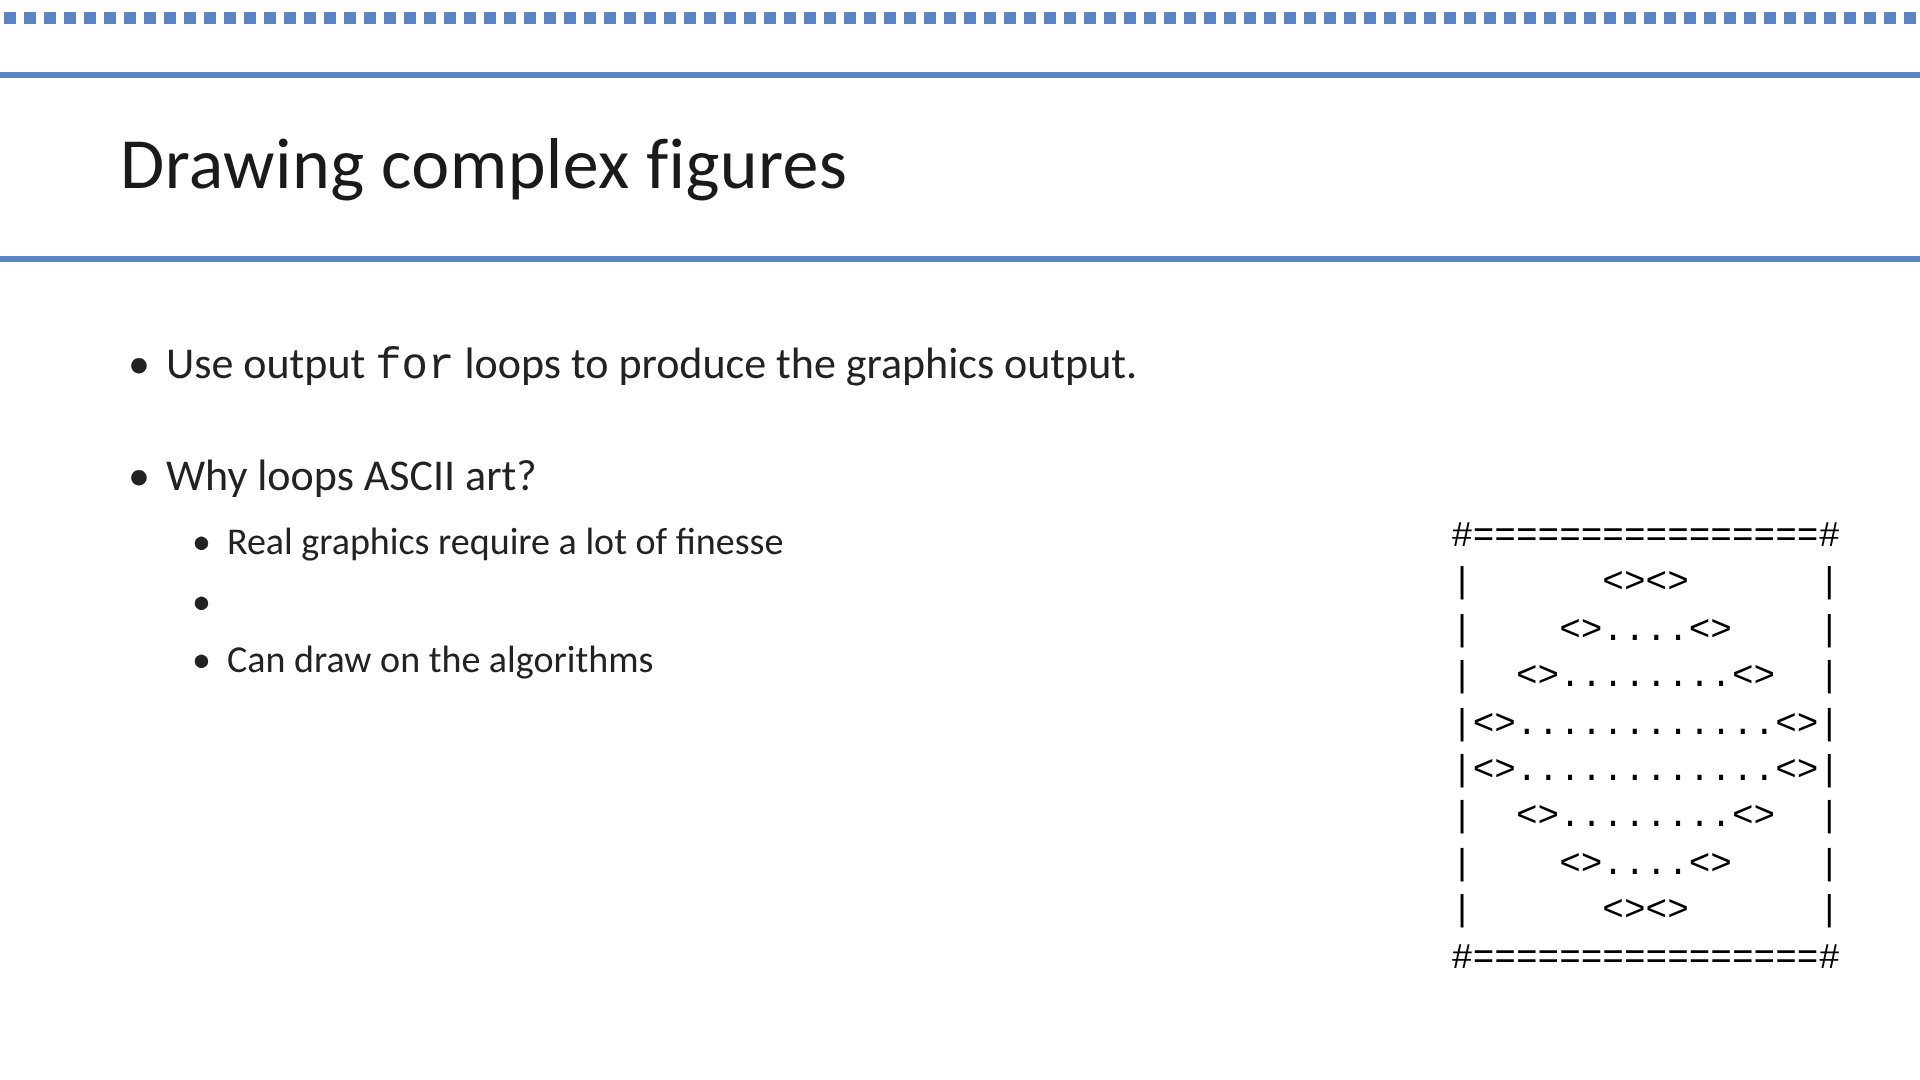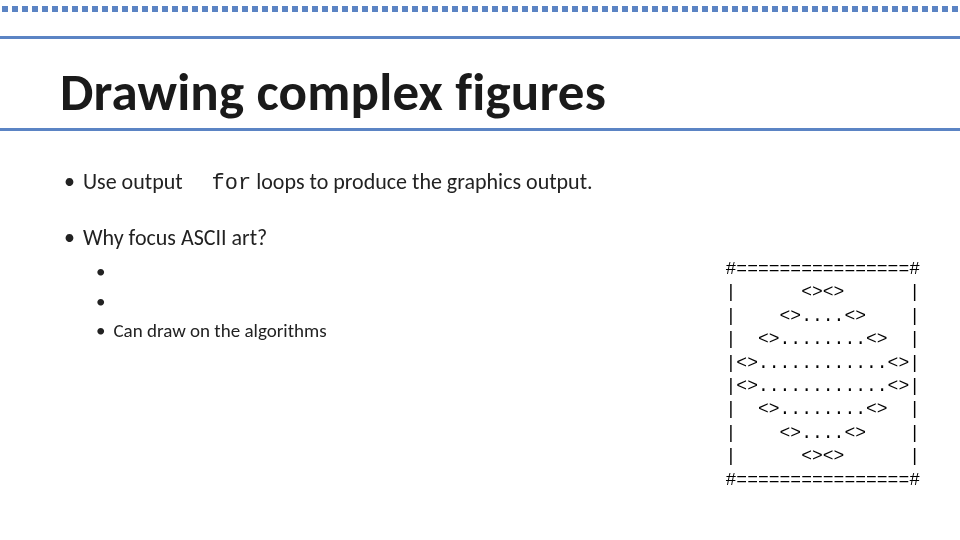--- a/index.html
+++ b/index.html
@@ -38,22 +38,22 @@
     right: 0;
     height: 3px;
     background: #5b84c4;
   }
   .rule.upper { top: 36px; }
   .rule.lower { top: 128px; }
   .title {
     position: absolute;
     left: 60px;
     top: 60px;
-    font-size: 53px;
-    font-weight: 700;
+    font-size: 36px;
+    font-weight: 400;
     color: #1a1a1a;
     letter-spacing: 0.2px;
   }
   .body {
     position: absolute;
     left: 64px;
     top: 160px;
     right: 40px;
   }
   .bullet1 {
@@ -73,21 +73,20 @@
     font-size: 19px;
     color: #222;
     margin-left: 32px;
     margin-top: 4px;
     display: flex;
     align-items: baseline;
     line-height: 1.35;
   }
   .mono {
     font-family: "Courier New", Courier, monospace;
-    margin-left: 24px;
   }
   .ascii-box {
     position: absolute;
     right: 40px;
     top: 258px;
     font-family: "Courier New", Courier, monospace;
     font-size: 18px;
     line-height: 1.3;
     white-space: pre;
     color: #000;
@@ -207,25 +206,26 @@
 
     <div class="bullet1">
       <span class="dot">•</span>
       <span>
         <span>Use output </span><span class="mono">for</span><span> loops to produce the graphics output.</span>
       </span>
     </div>
 
     <div class="bullet1 second">
       <span class="dot">•</span>
-      <span>Why focus ASCII art?</span>
+      <span>Why loops ASCII art?</span>
     </div>
 
     <div class="bullet2">
       <span class="dot">•</span>
+      <span>Real graphics require a lot of finesse</span>
     </div>
     <div class="bullet2">
       <span class="dot">•</span>
     </div>
     <div class="bullet2">
       <span class="dot">•</span>
       <span>Can draw on the algorithms</span>
     </div>
 
   </div>

